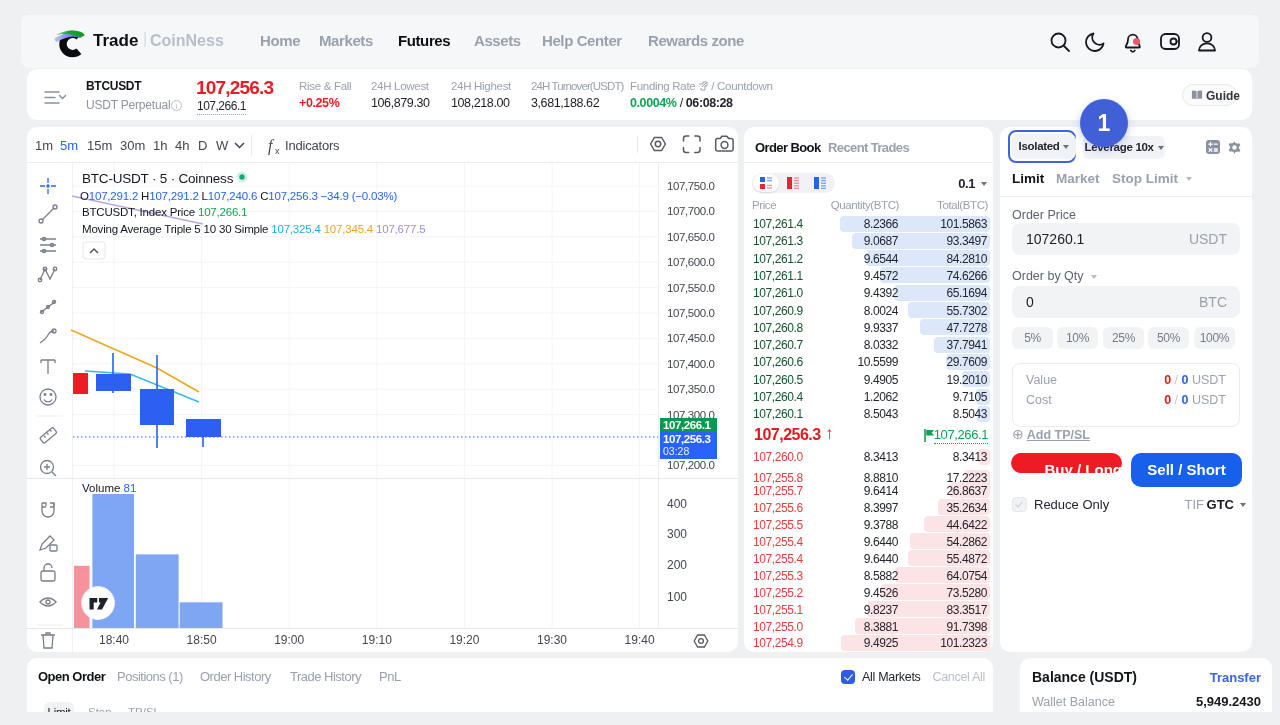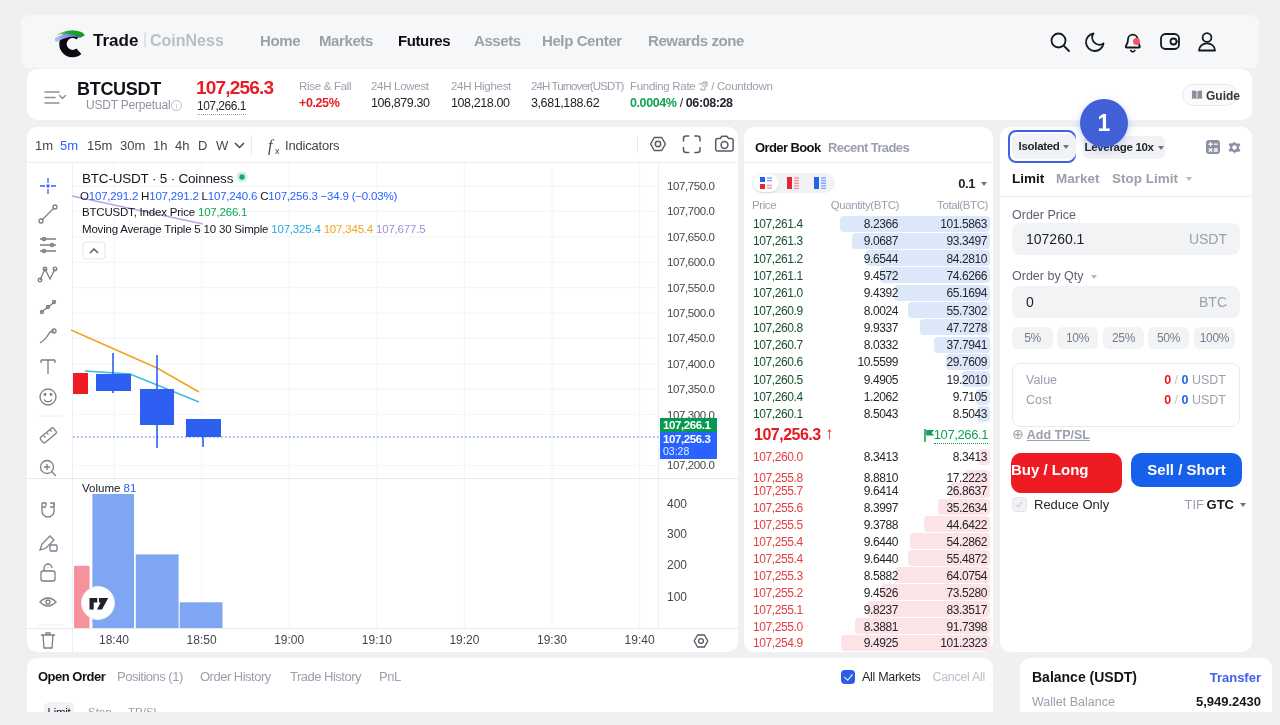--- a/index.html
+++ b/index.html
@@ -82,21 +82,21 @@
   <div class="abs" style="left:1112px;top:23px;width:7px;height:7px;border-radius:50%;background:#f0566a"></div>
 </div>
 
 <div id="ticker" class="card">
   <svg class="abs" style="left:17px;top:21px" width="24" height="16" viewBox="0 0 24 16" stroke="#8b919d" stroke-width="1.5" stroke-linecap="round">
     <line x1="1" y1="2" x2="15" y2="2"></line>
       <line x1="1" y1="7.5" x2="11" y2="7.5"></line>
       <line x1="1" y1="13" x2="15" y2="13"></line>
     <path d="M 15.5 5.5 l 3 3 l 3 -3" fill="none"></path>
   </svg>
-  <span class="abs" style="left:50px;top:10px;font-size:18px;font-weight:700;color:#101318;letter-spacing:-0.3px">BTCUSDT</span>
+  <span class="abs" style="left:59px;top:10px;font-size:12px;font-weight:700;color:#101318;letter-spacing:-0.3px">BTCUSDT</span>
   <span class="abs" style="left:59px;top:29px;font-size:12px;color:#8d939f;letter-spacing:-0.2px">USDT Perpetual</span>
   <span class="abs" style="left:144px;top:31px;width:11px;height:11px;border:1px solid #b9bfc9;border-radius:50%;font-size:8px;color:#b9bfc9;text-align:center;line-height:11px">i</span>
   <span class="abs" style="left:169px;top:8px;font-size:19px;font-weight:700;color:#e81d25;letter-spacing:-0.8px">107,256.3</span>
   <span class="abs" style="left:170px;top:30px;font-size:12px;color:#23262e;letter-spacing:-0.5px;border-bottom:1px dotted #9aa1ad;padding-bottom:1px">107,266.1</span>
   <span class="tlab" style="left:272px">Rise &amp; Fall</span>
   <span class="tval" style="left:272px;color:#e81d25">+0.25%</span>
   <span class="tlab" style="left:344px">24H Lowest</span>
   <span class="tval" style="left:344px;font-weight:400">106,879.30</span>
   <span class="tlab" style="left:424px">24H Highest</span>
   <span class="tval" style="left:424px;font-weight:400">108,218.00</span>
@@ -506,21 +506,21 @@
   <div class="pct" style="left:103px">25%</div>
   <div class="pct" style="left:148px">50%</div>
   <div class="pct" style="left:194px">100%</div>
   <div class="abs" style="left:12px;top:236px;width:228px;height:64px;border:1px solid #e9ebef;border-radius:8px">
     <span class="abs" style="left:13px;top:9px;font-size:12.5px;color:#9aa1ad">Value</span>
     <span class="abs" style="right:13px;top:9px;font-size:12.5px"><b style="color:#e3191f">0</b> <span style="color:#c3c8d1">/</span> <b style="color:#2563eb">0</b> <span style="color:#9aa1ad">USDT</span></span>
     <span class="abs" style="left:13px;top:29px;font-size:12.5px;color:#9aa1ad">Cost</span>
     <span class="abs" style="right:13px;top:29px;font-size:12.5px"><b style="color:#e3191f">0</b> <span style="color:#c3c8d1">/</span> <b style="color:#2563eb">0</b> <span style="color:#9aa1ad">USDT</span></span>
   </div>
   <span class="abs" style="left:12px;top:299px;font-size:12.5px;font-weight:700;color:#9aa1ad"><span style="font-weight:400;font-size:14px">⊕</span> <span style="text-decoration:underline">Add TP/SL</span></span>
-  <div class="abs" style="left:11px;top:326px;width:111px;height:40px;background:#ee1b22;border-radius:10px;color:#fff;font-size:15px;font-weight:700;text-align:left;line-height:34px">Buy / Long</div>
+  <div class="abs" style="left:11px;top:326px;width:111px;height:20px;background:#ee1b22;border-radius:10px;color:#fff;font-size:15px;font-weight:700;text-align:right;line-height:34px">Buy / Long</div>
   <div class="abs" style="left:131px;top:326px;width:111px;height:34px;background:#1660ec;border-radius:10px;color:#fff;font-size:15px;font-weight:700;text-align:center;line-height:34px">Sell / Short</div>
   <div class="abs" style="left:12px;top:370px;width:15px;height:15px;border-radius:4px;background:#f1f2f4;border:1px solid #e3e6ea">
     <div style="position:absolute;left:4px;top:2px;width:4px;height:7px;border:solid #c9ced6;border-width:0 1.5px 1.5px 0;transform:rotate(40deg)"></div>
   </div>
   <span class="abs" style="left:34px;top:370px;font-size:13px;color:#23262e">Reduce Only</span>
   <span class="abs" style="right:48px;top:370px;font-size:13px;color:#9aa1ad">TIF</span>
   <span class="abs" style="right:18px;top:370px;font-size:13px;font-weight:700;color:#16181d">GTC</span>
   <span class="caret sm abs" style="right:6px;top:376px;position:absolute"></span>
 </div>
 

